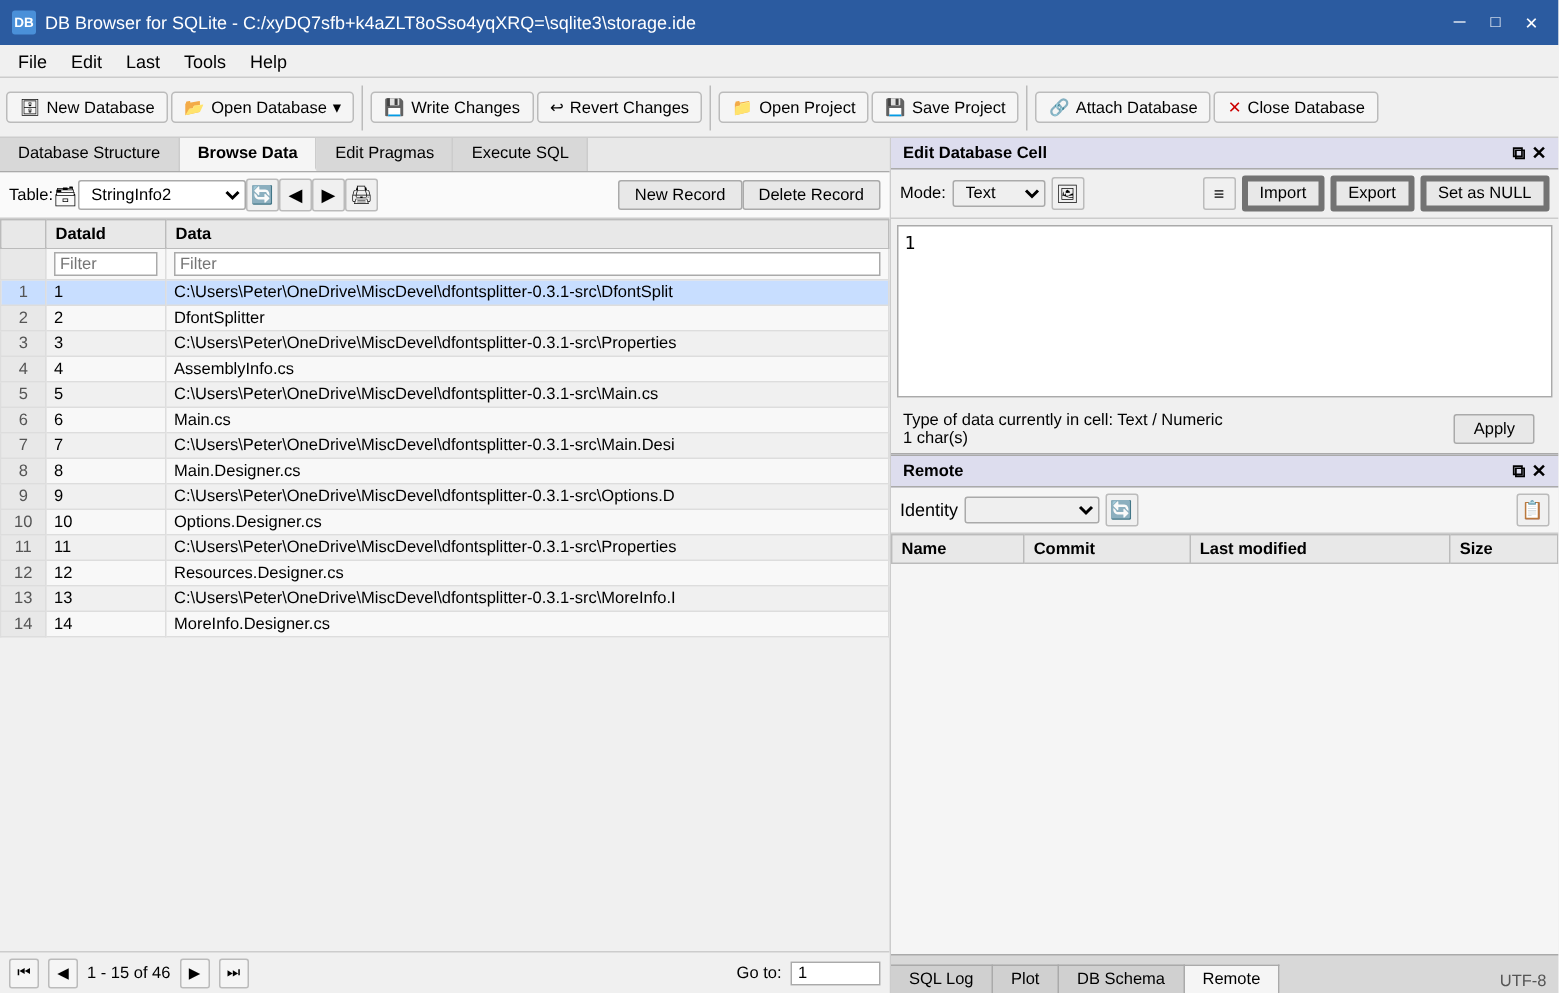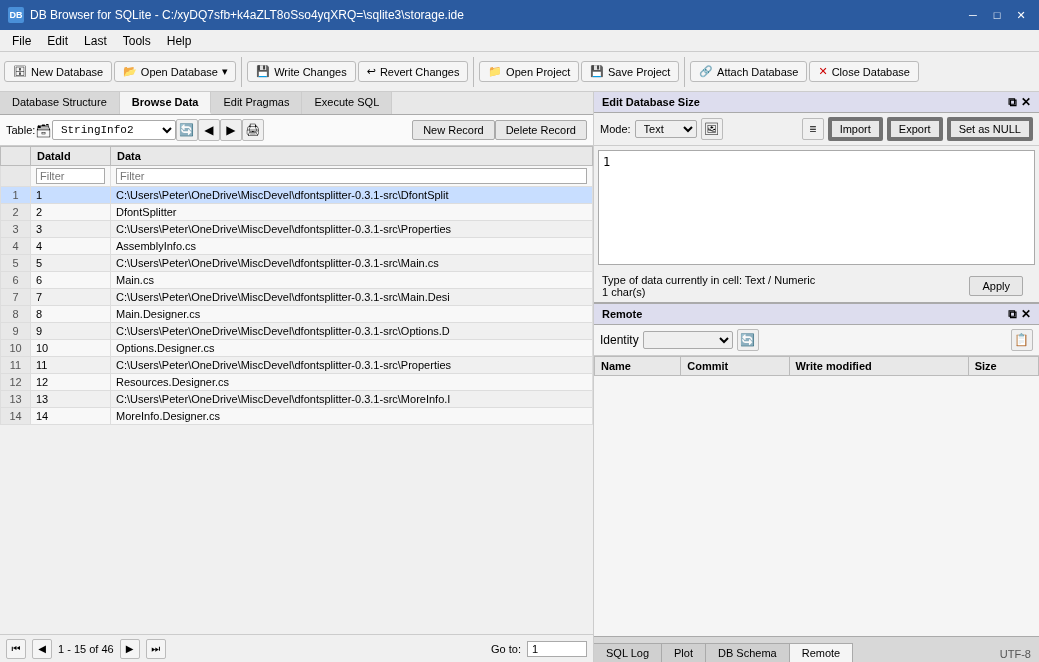--- a/index.html
+++ b/index.html
@@ -28,21 +28,21 @@
     #left-panel { flex: 1; display: flex; flex-direction: column; border-right: 1px solid #ccc; min-width: 0; }
 
     
     .tab-bar { display: flex; background: #e8e8e8; border-bottom: 1px solid #aaa; }
     .tab { padding: 4px 12px; cursor: pointer; font-size: 11px; border-right: 1px solid #ccc; background: #d8d8d8; }
     .tab.active { background: #f5f5f5; border-bottom: 2px solid #f5f5f5; font-weight: bold; }
 
     
     #browse-toolbar { display: flex; align-items: center; padding: 4px 6px; border-bottom: 1px solid #ccc; background: #fafafa; gap: 0; }
     #browse-toolbar label { font-size: 11px; }
-    #table-select { font-size: 11px; padding: 2px 4px; border: 1px solid #aaa; border-radius: 2px; background: white; width: 124px; font-family: Liberation Mono, monospace; }
+    #table-select { font-size: 11px; padding: 2px 4px; border: 1px solid #aaa; border-radius: 2px; background: white; width: 112px; }
     .browse-icon-btn { width: 22px; height: 22px; background: #f0f0f0; border: 1px solid #bbb; border-radius: 2px; cursor: pointer; display: flex; align-items: center; justify-content: center; font-size: 12px; }
     #browse-toolbar .spacer { flex: 1; }
     .action-btn { padding: 3px 10px; background: #e8e8e8; border: 1px solid #aaa; border-radius: 2px; cursor: pointer; font-size: 11px; }
 
     
     #data-table-container { flex: 1; overflow: auto; }
     #data-table { width: 100%; border-collapse: collapse; font-size: 11px; }
     #data-table th { background: #e8e8e8; border: 1px solid #bbb; padding: 3px 6px; text-align: left; font-weight: bold; position: sticky; top: 0; z-index: 1; }
     #data-table td { border: 1px solid #ddd; padding: 2px 5px; }
     #data-table tr:nth-child(even) { background: #f8f8f8; }
@@ -297,21 +297,21 @@
       <label id="goto-label">Go to:</label>
       <input id="goto-input" type="text" value="1" style="width: 60px; border: 1px solid rgb(170, 170, 170); padding: 1px 4px; font-size: 11px;">
     </div>
 
   </div>
 
   <div id="right-panel">
 
     <div id="edit-cell-panel">
       <div id="edit-cell-header">
-        <span class="panel-title">Edit Database Size</span>
+        <span class="panel-title">Edit Database Cell</span>
         <span class="panel-ctrl">⧉</span>
         <span class="panel-ctrl">✕</span>
       </div>
       <div id="edit-cell-toolbar">
         <label>Mode:</label>
         <select id="mode-select">
           <option>Text</option>
           <option>Binary</option>
           <option>Null</option>
         </select>
@@ -348,21 +348,21 @@
         <button class="browse-icon-btn" title="Refresh">🔄</button>
         <div class="spacer"></div>
         <button class="browse-icon-btn">📋</button>
       </div>
       <div id="remote-table-container">
         <table id="remote-table">
           <thead>
             <tr>
               <th>Name</th>
               <th>Commit</th>
-              <th>Write modified</th>
+              <th>Last modified</th>
               <th>Size</th>
             </tr>
           </thead>
           <tbody id="remote-table-body">
           </tbody>
         </table>
       </div>
     </div>
 
     <div id="bottom-tabs">

